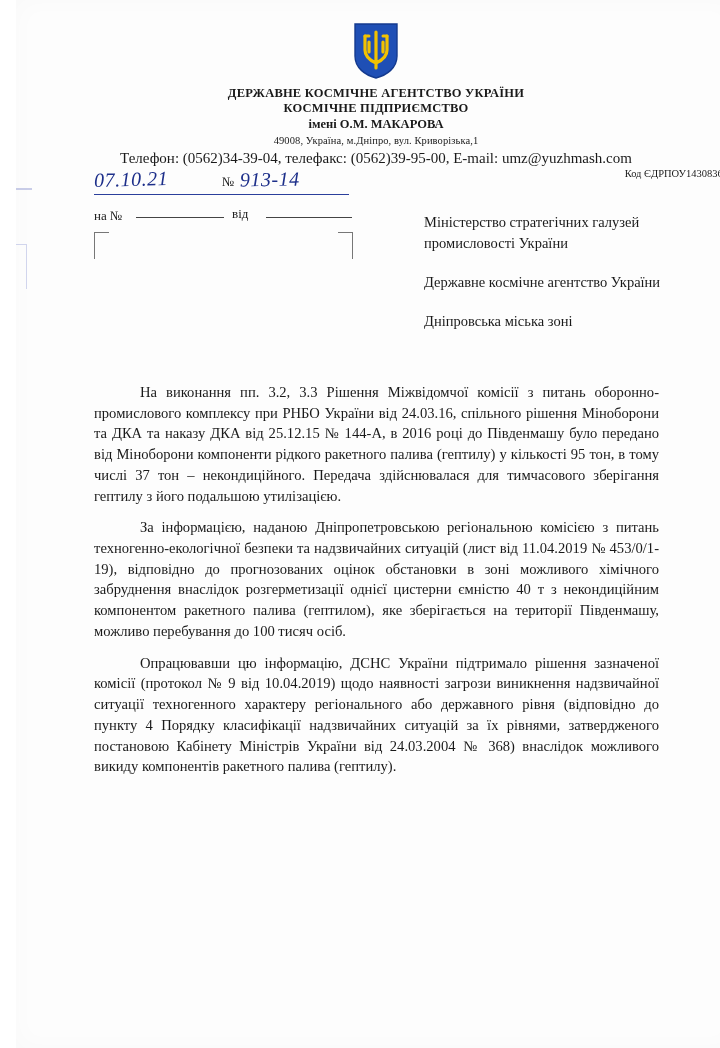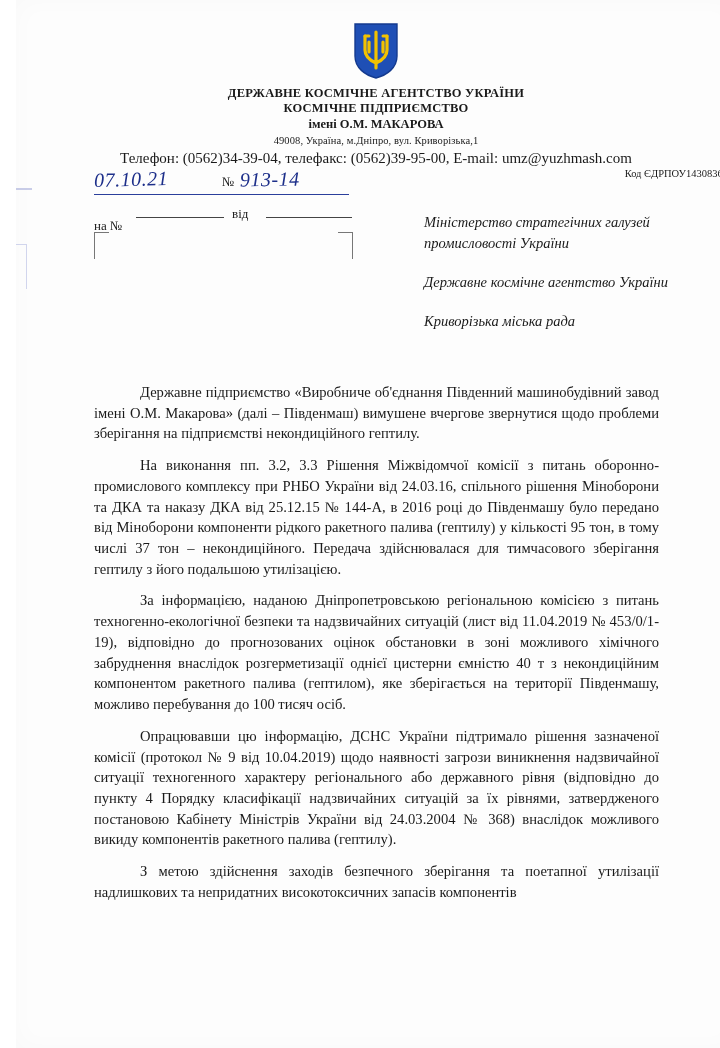--- a/index.html
+++ b/index.html
@@ -128,21 +128,21 @@
   .ref-row2 {
     position: absolute;
     left: 0;
     top: 30px;
     width: 280px;
     font-size: 13px;
   }
   .ref-na {
     position: absolute;
     left: 0;
-    top: 16px;
+    top: 6px;
   }
   .ref-vid {
     position: absolute;
     left: 138px;
     top: 4px;
   }
   .ref-line-a {
     position: absolute;
     left: 42px;
     top: 15px;
@@ -198,21 +198,20 @@
   }
 
   
   .addressees {
     position: absolute;
     left: 408px;
     top: 212px;
     width: 276px;
     font-size: 14.5px;
     line-height: 1.45;
-    font-style: italic;
   }
   .addressee {
     margin-bottom: 18px;
   }
 
   
   .body-text {
     position: absolute;
     left: 78px;
     top: 382px;
@@ -280,24 +279,22 @@
       <span class="ref-line-b"></span>
     </div>
   </div>
 
   <div class="bracket bracket-left"></div>
   <div class="bracket bracket-right"></div>
 
   <div class="addressees">
     <div class="addressee">Міністерство стратегічних галузей промисловості України</div>
     <div class="addressee">Державне космічне агентство України</div>
-    <div class="addressee">Криворізька міська рада</div>
+    <div class="addressee">Дніпровська міська зоні</div>
   </div>
 
   <div class="body-text">
-    <p>Державне підприємство «Виробниче об'єднання Південний машинобудівний завод імені О.М. Макарова» (далі – Південмаш) вимушене вчергове звернутися щодо проблеми зберігання на підприємстві некондиційного гептилу.</p>
     <p>На виконання пп. 3.2, 3.3 Рішення Міжвідомчої комісії з питань оборонно-промислового комплексу при РНБО України від 24.03.16, спільного рішення Міноборони та ДКА та наказу ДКА від 25.12.15 № 144-А, в 2016 році до Південмашу було передано від Міноборони компоненти рідкого ракетного палива (гептилу) у кількості 95 тон, в тому числі 37 тон – некондиційного. Передача здійснювалася для тимчасового зберігання гептилу з його подальшою утилізацією.</p>
     <p>За інформацією, наданою Дніпропетровською регіональною комісією з питань техногенно-екологічної безпеки та надзвичайних ситуацій (лист від 11.04.2019 № 453/0/1-19), відповідно до прогнозованих оцінок обстановки в зоні можливого хімічного забруднення внаслідок розгерметизації однієї цистерни ємністю 40 т з некондиційним компонентом ракетного палива (гептилом), яке зберігається на території Південмашу, можливо перебування до 100 тисяч осіб.</p>
     <p>Опрацювавши цю інформацію, ДСНС України підтримало рішення зазначеної комісії (протокол № 9 від 10.04.2019) щодо наявності загрози виникнення надзвичайної ситуації техногенного характеру регіонального або державного рівня (відповідно до пункту 4 Порядку класифікації надзвичайних ситуацій за їх рівнями, затвердженого постановою Кабінету Міністрів України від 24.03.2004 № 368) внаслідок можливого викиду компонентів ракетного палива (гептилу).</p>
-    <p>З метою здійснення заходів безпечного зберігання та поетапної утилізації надлишкових та непридатних високотоксичних запасів компонентів</p>
   </div>
 
 </div>
 
 </body></html>

